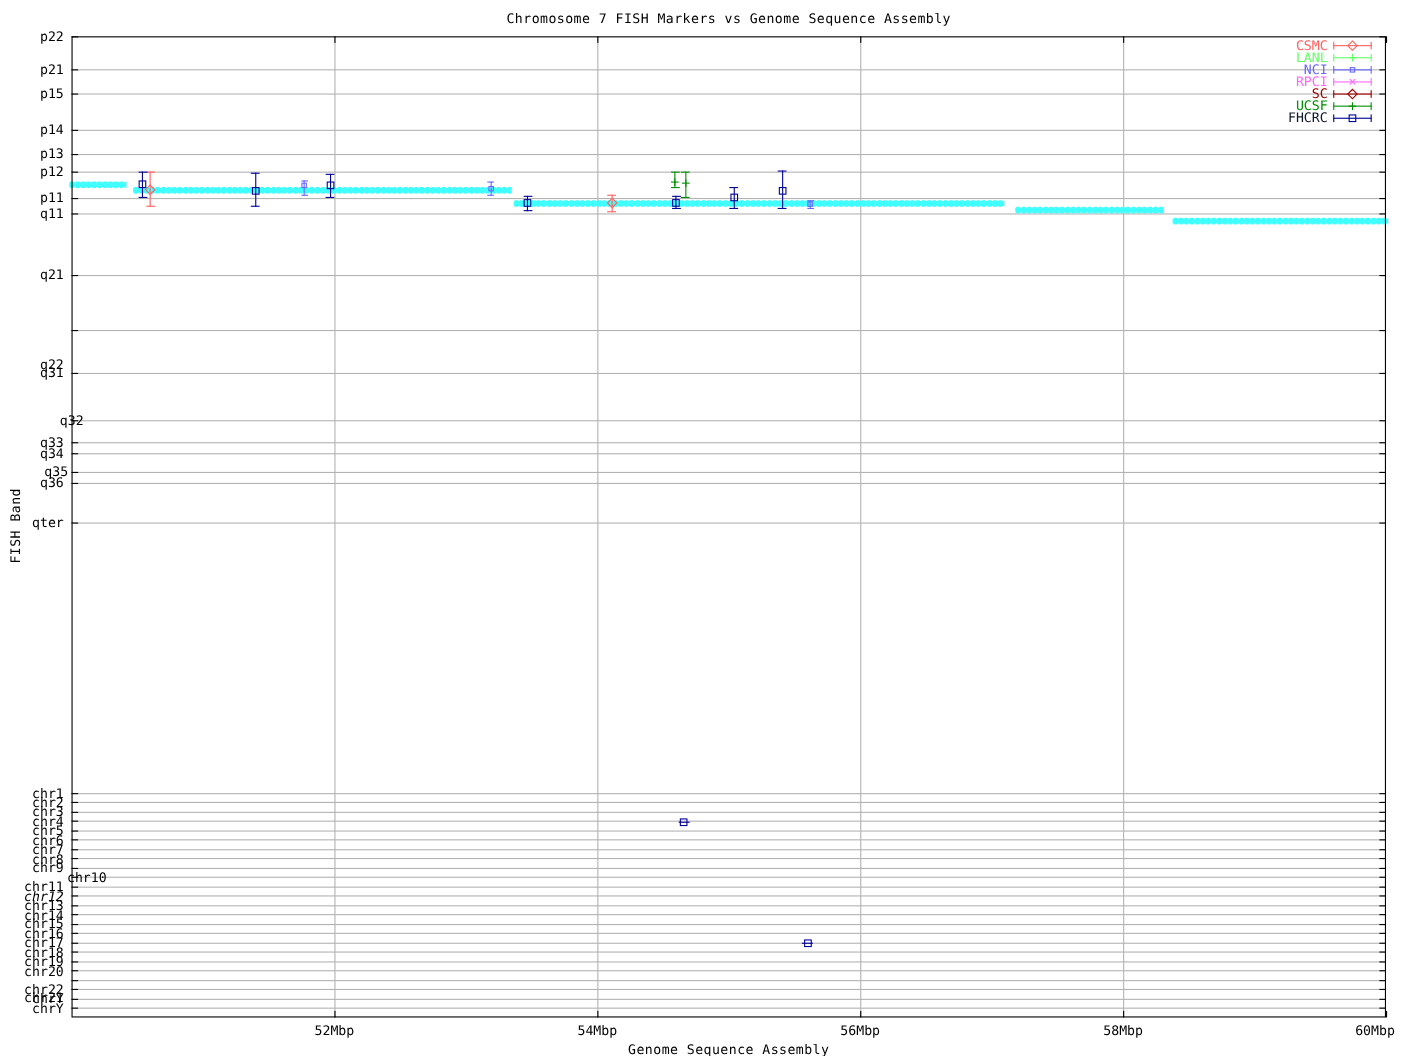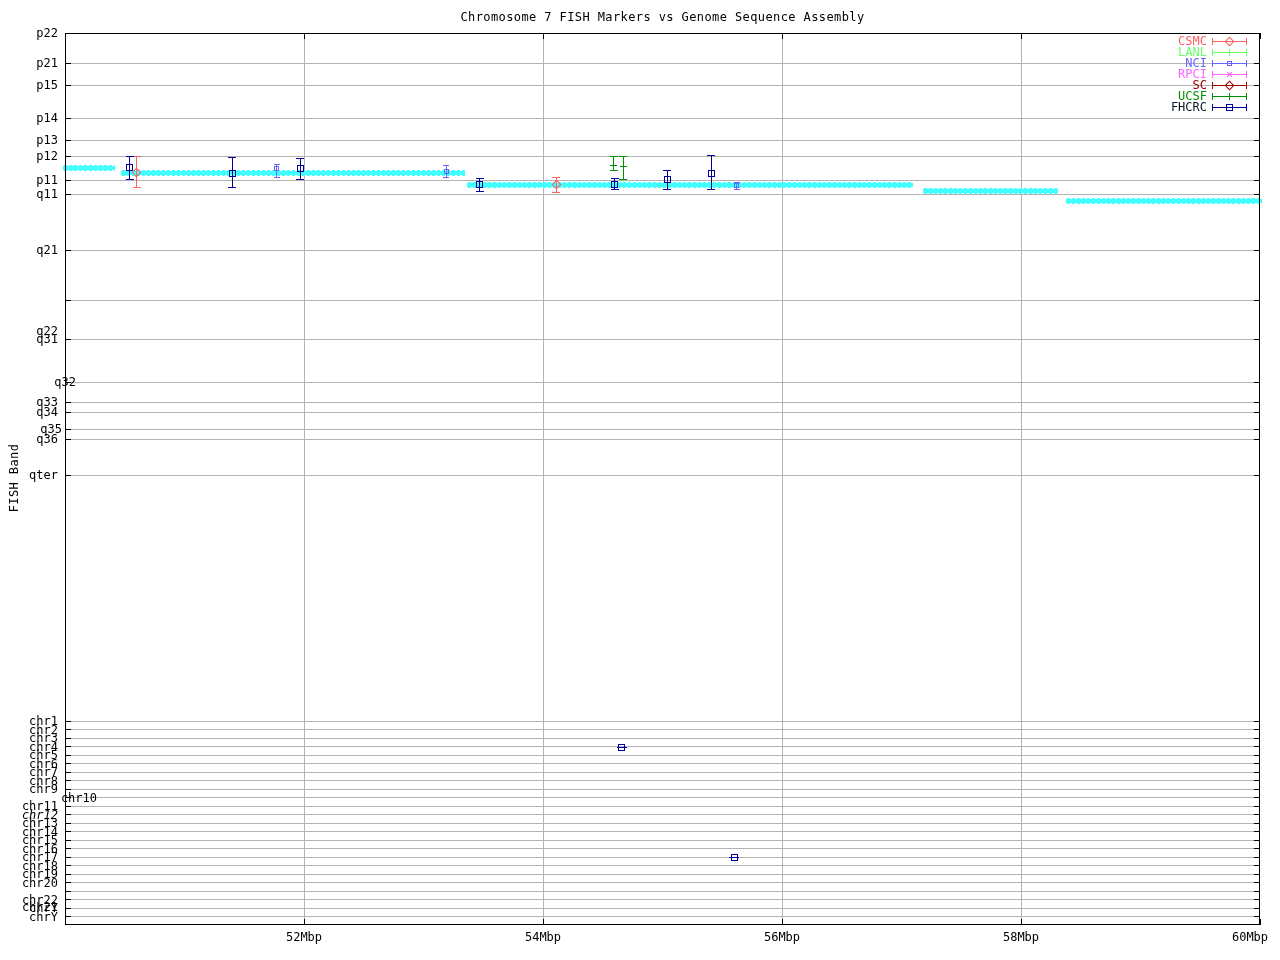--- a/index.html
+++ b/index.html
@@ -19,20 +19,21 @@
   .title{position:absolute;text-align:center;letter-spacing:0.4px;white-space:nowrap;}
   .axis-title{position:absolute;text-align:center;letter-spacing:0.4px;white-space:nowrap;}
   .legend-label{position:absolute;text-align:right;line-height:11px;white-space:nowrap;}
 </style>
 </head>
 <body>
 
 <div id="chart">
   <div class="title" id="chart-title" style="left: 65px; width: 1195px; top: 10px;">Chromosome 7 FISH Markers vs Genome Sequence Assembly</div>
   <div class="axis-title" id="y-axis-title" style="left: 14px; top: 478px; transform: translate(-50%, -50%) rotate(-90deg);">FISH Band</div>
+  <div class="axis-title" id="x-axis-title" style="left: 65px; width: 1195px; top: 947px;">Genome Sequence Assembly</div>
   <div id="plot-layer">
       <div class="grid" style="left: 303.5px; top: 33px; width: 1px; height: 892px;"></div>
       <div class="grid" style="left: 542.5px; top: 33px; width: 1px; height: 892px;"></div>
       <div class="grid" style="left: 781.5px; top: 33px; width: 1px; height: 892px;"></div>
       <div class="grid" style="left: 1020.5px; top: 33px; width: 1px; height: 892px;"></div>
       <div class="grid" style="left: 65px; top: 62.5px; width: 1195px; height: 1px;"></div>
       <div class="grid" style="left: 65px; top: 84.5px; width: 1195px; height: 1px;"></div>
       <div class="grid" style="left: 65px; top: 117.5px; width: 1195px; height: 1px;"></div>
       <div class="grid" style="left: 65px; top: 139.5px; width: 1195px; height: 1px;"></div>
       <div class="grid" style="left: 65px; top: 155.5px; width: 1195px; height: 1px;"></div>

